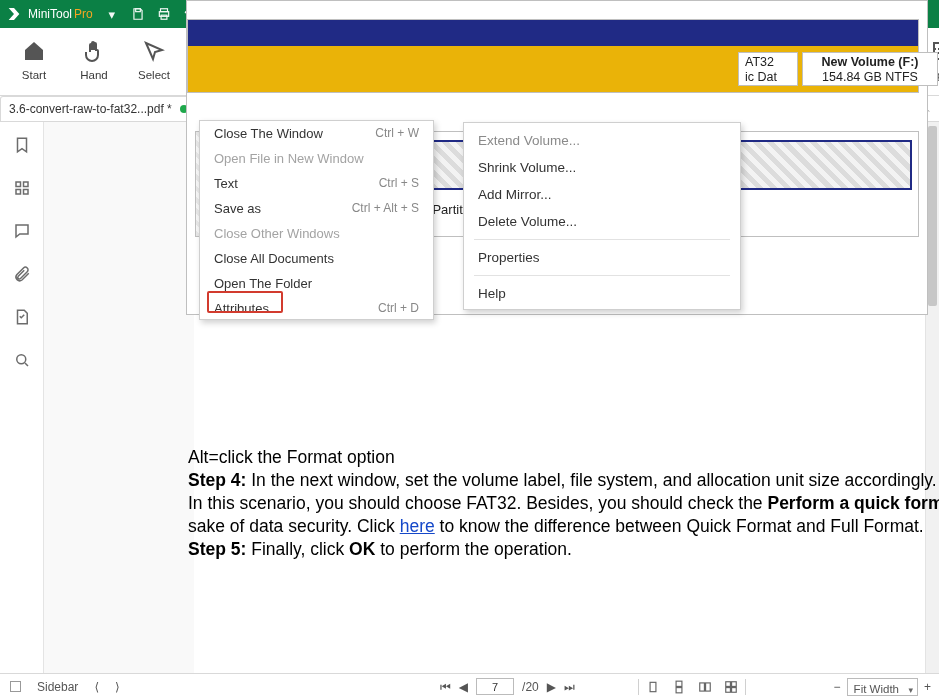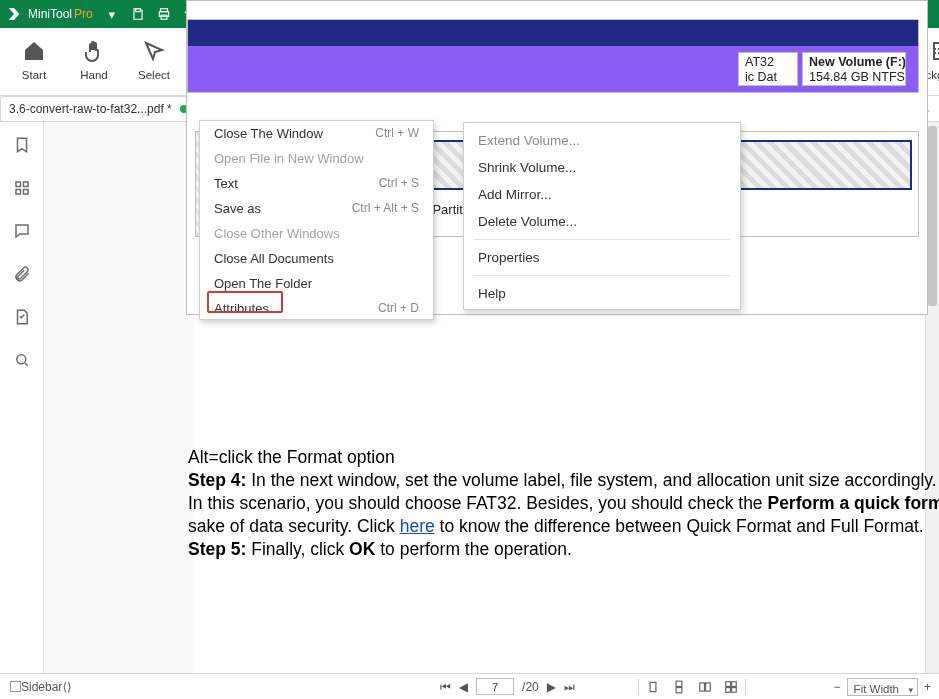--- a/index.html
+++ b/index.html
@@ -38,25 +38,25 @@
 
   
   .bodyrow { position:absolute; top:122px; bottom:26px; left:0; right:0; display:flex; }
   .sidetools { width:44px; border-right:1px solid #e4e4e4; display:flex; flex-direction:column; align-items:center; padding-top:14px; gap:22px; color:#6c6c6c; }
   .sidetools svg { width:18px; height:18px; }
   .viewport { flex:1; background:#f9f9f9; position:relative; overflow:hidden; }
   .page { position:absolute; left:150px; top:0; width:780px; height:560px; background:#fff; }
 
   
   .pw { position:absolute; left:186px; top:0; width:742px; height:315px; border:1px solid #bfbfbf; background:#fff; }
-  .pw .topstrip { position:absolute; left:0; top:18px; right:8px; height:74px; border:1px solid #bfbfbf; background:#8b5cf6; }
+  .pw .topstrip { position:absolute; left:0; top:18px; right:8px; height:74px; border:1px solid #bfbfbf; background:#eab308; }
   .pw .topstrip .navybar { position:absolute; left:0; top:0; right:0; height:26px; background:#202a85; }
   .pw .vol { position:absolute; top:32px; bottom:6px; background:#fff; border:1px solid #bfbfbf; padding:2px 6px; font-size:12.5px; line-height:15px; color:#222; white-space:nowrap; overflow:hidden; }
   .pw .vol1 { left:550px; width:60px; }
-  .pw .vol2 { left:614px; width:104px;text-align:center; }
+  .pw .vol2 { left:614px; width:136px;text-align:center; }
   .pw .graphbox { position:absolute; left:8px; top:130px; right:8px; height:106px; border:1px solid #bfbfbf; background:#fff; }
   .pw .graphbox .leftcol { position:absolute; left:0; top:0; width:128px; bottom:0; border-right:1px solid #bfbfbf; background:repeating-linear-gradient(45deg,#e8e8e8 0 4px,#f7f7f7 4px 8px); }
   .pw .graphbox .rightcol { position:absolute; left:128px; right:0; top:0; bottom:0; }
   .pw .graphbox .barwrap { position:absolute; left:6px; right:6px; top:8px; height:50px; border:2px solid #202a85; background:repeating-linear-gradient(45deg,#dcdcdc 0 5px,#f3f3f3 5px 10px); }
   .pw .graphbox .healthtxt { position:absolute; left:8px; top:70px; font-size:13px; color:#222; }
   .pw .legend { position:absolute; left:12px; bottom:10px; font-size:13px; color:#222; display:flex; align-items:center; gap:8px; }
   .pw .legend .sq { width:12px; height:12px; border:1px solid #222; }
   .pw .legend .sq.navy { background:#202a85; }
 
   
@@ -72,21 +72,21 @@
   .ctx1 .itm .sc { color:#888; font-size:12px; }
   .ctx1 .hl { position:absolute; left:7px; bottom:6px; width:76px; height:22px; border:2px solid #d23b2e; border-radius:2px; pointer-events:none; }
 
   
   .doctext { position:absolute; left:188px; top:446px; right:0; font-family:"Times New Roman", serif; font-size:17.5px; color:#000; line-height:23px; white-space:nowrap; }
   .doctext .b { font-weight:bold; }
   .doctext a { color:#1548c9; text-decoration:underline; }
 
   
   .status { position:absolute; left:0; right:0; bottom:0; height:26px; border-top:1px solid #d9d9d9; background:#fff; display:flex; align-items:center; font-size:12px; color:#555; }
-  .status .l { display:flex; align-items:center; gap:0; padding-left:10px; }
+  .status .l { display:flex; align-items:center; gap:16px; padding-left:10px; }
   .status .l .sq { width:11px; height:11px; border:1px solid #999; }
   .status .nav { position:absolute; left:440px; display:flex; align-items:center; gap:8px; }
   .status .nav .pgin { width:38px; height:17px; border:1px solid #bbb; text-align:center; font-size:11px; color:#333; }
   .status .csep { width:1px; height:16px; background:#d0d0d0; }
   .status .views { position:absolute; left:638px; display:flex; align-items:center; gap:2px; }
   .status .views .vbtn { width:24px; height:18px; display:flex; align-items:center; justify-content:center; color:#666; }
   .status .zoom { position:absolute; right:8px; display:flex; align-items:center; gap:6px; }
   .status .zoom .sel { height:18px; border:1px solid #bbb; padding:0 18px 0 6px; font-size:11.5px; display:flex; align-items:flex-end; position:relative; }
   .status .zoom .sel:after { content:"▾"; position:absolute; right:4px; font-size:9px; color:#666; }
 

